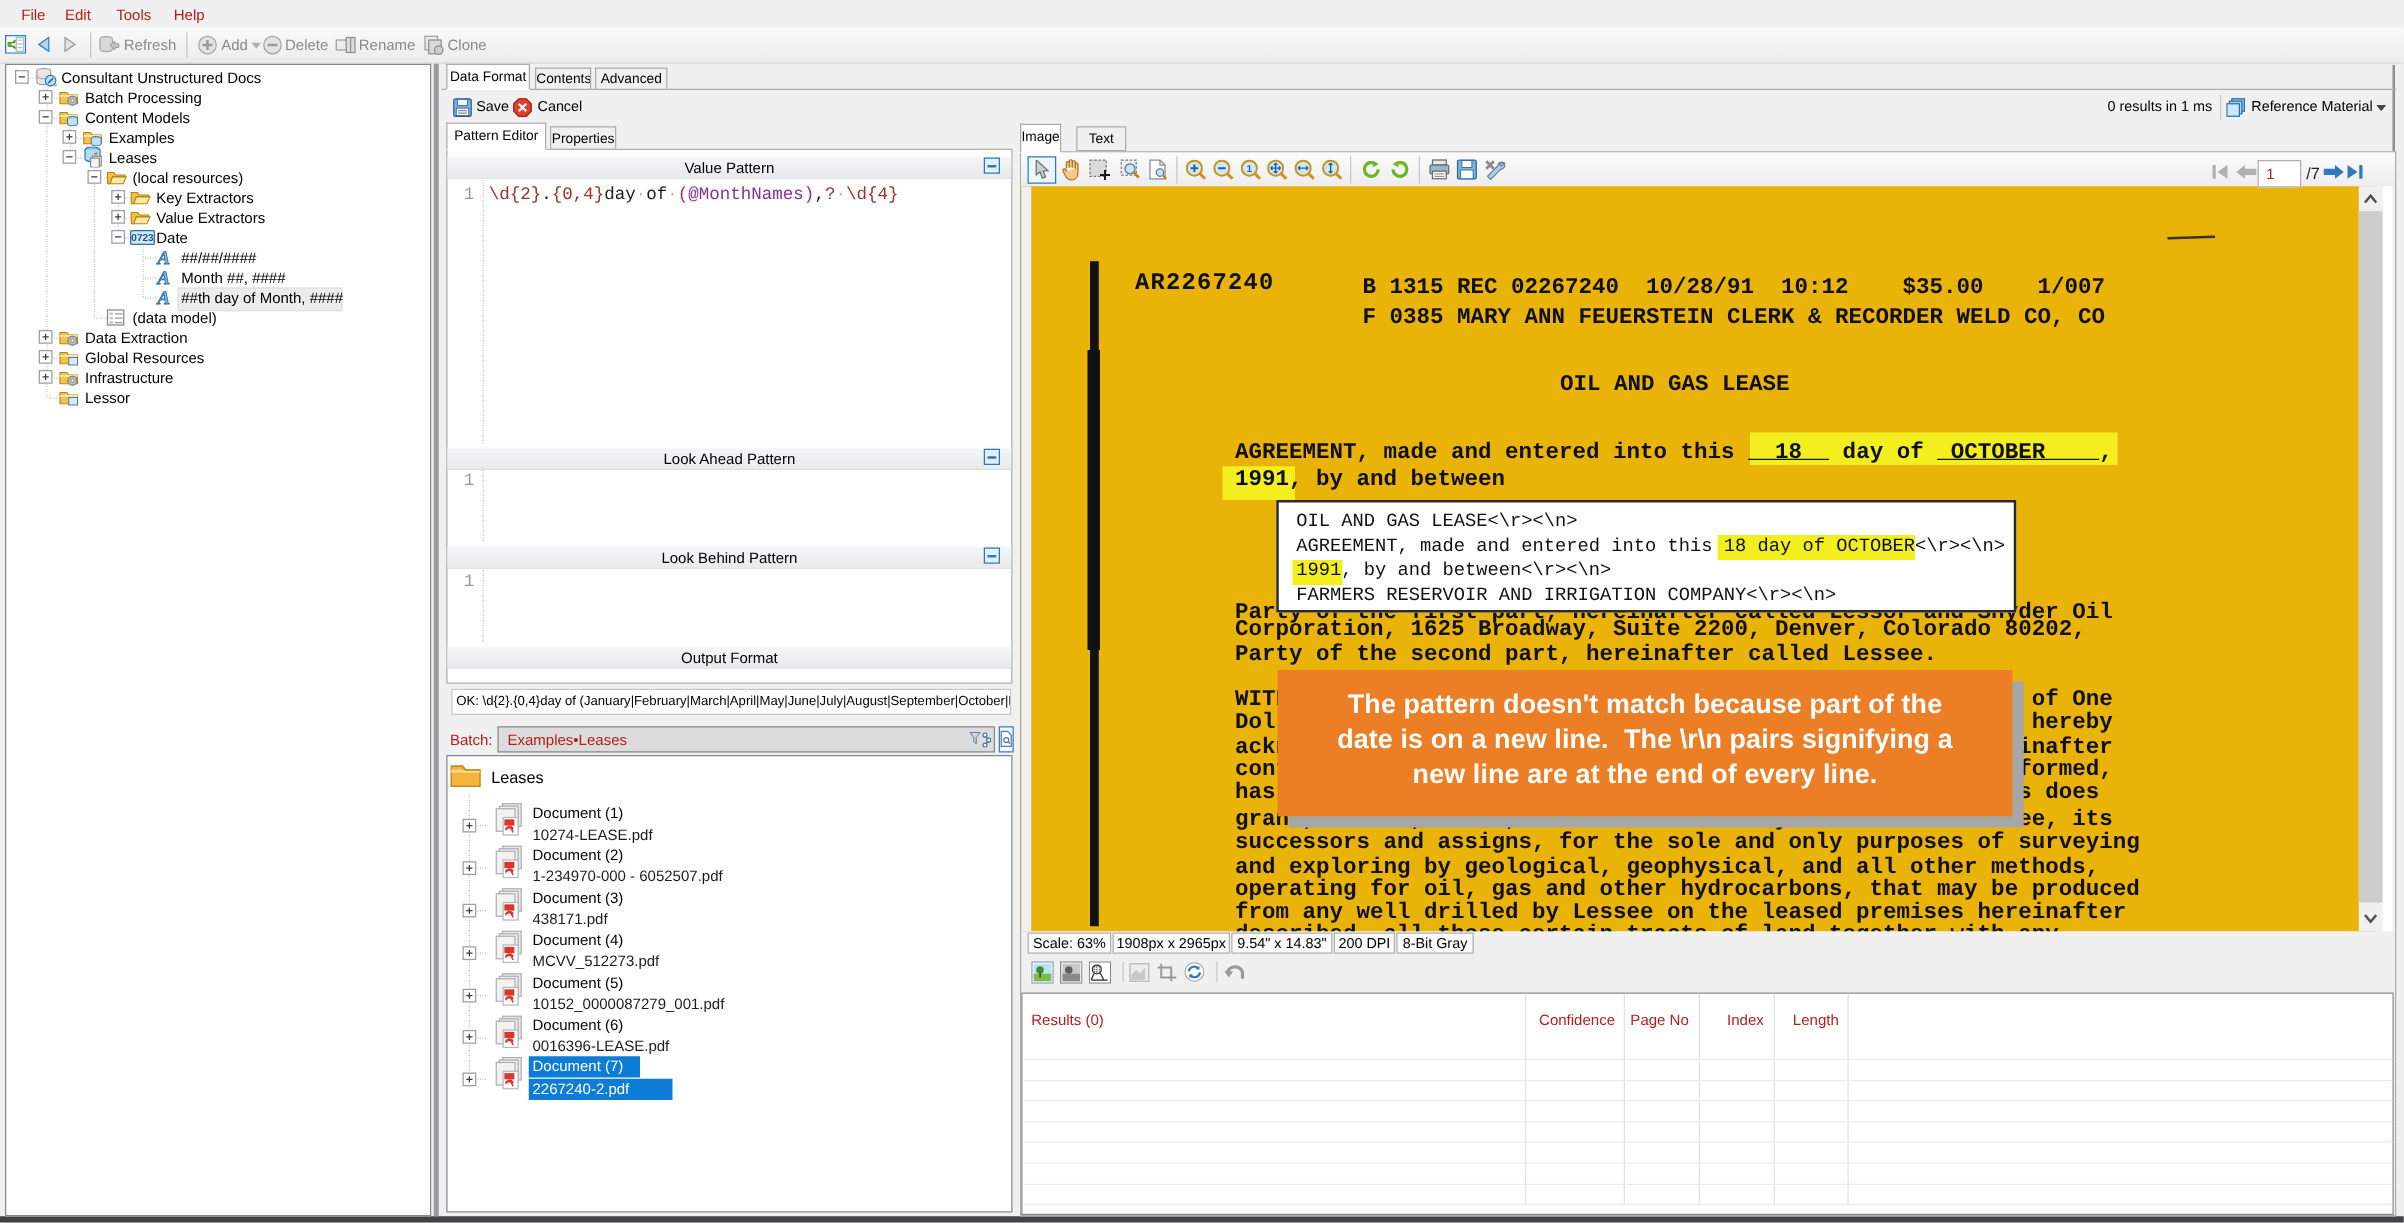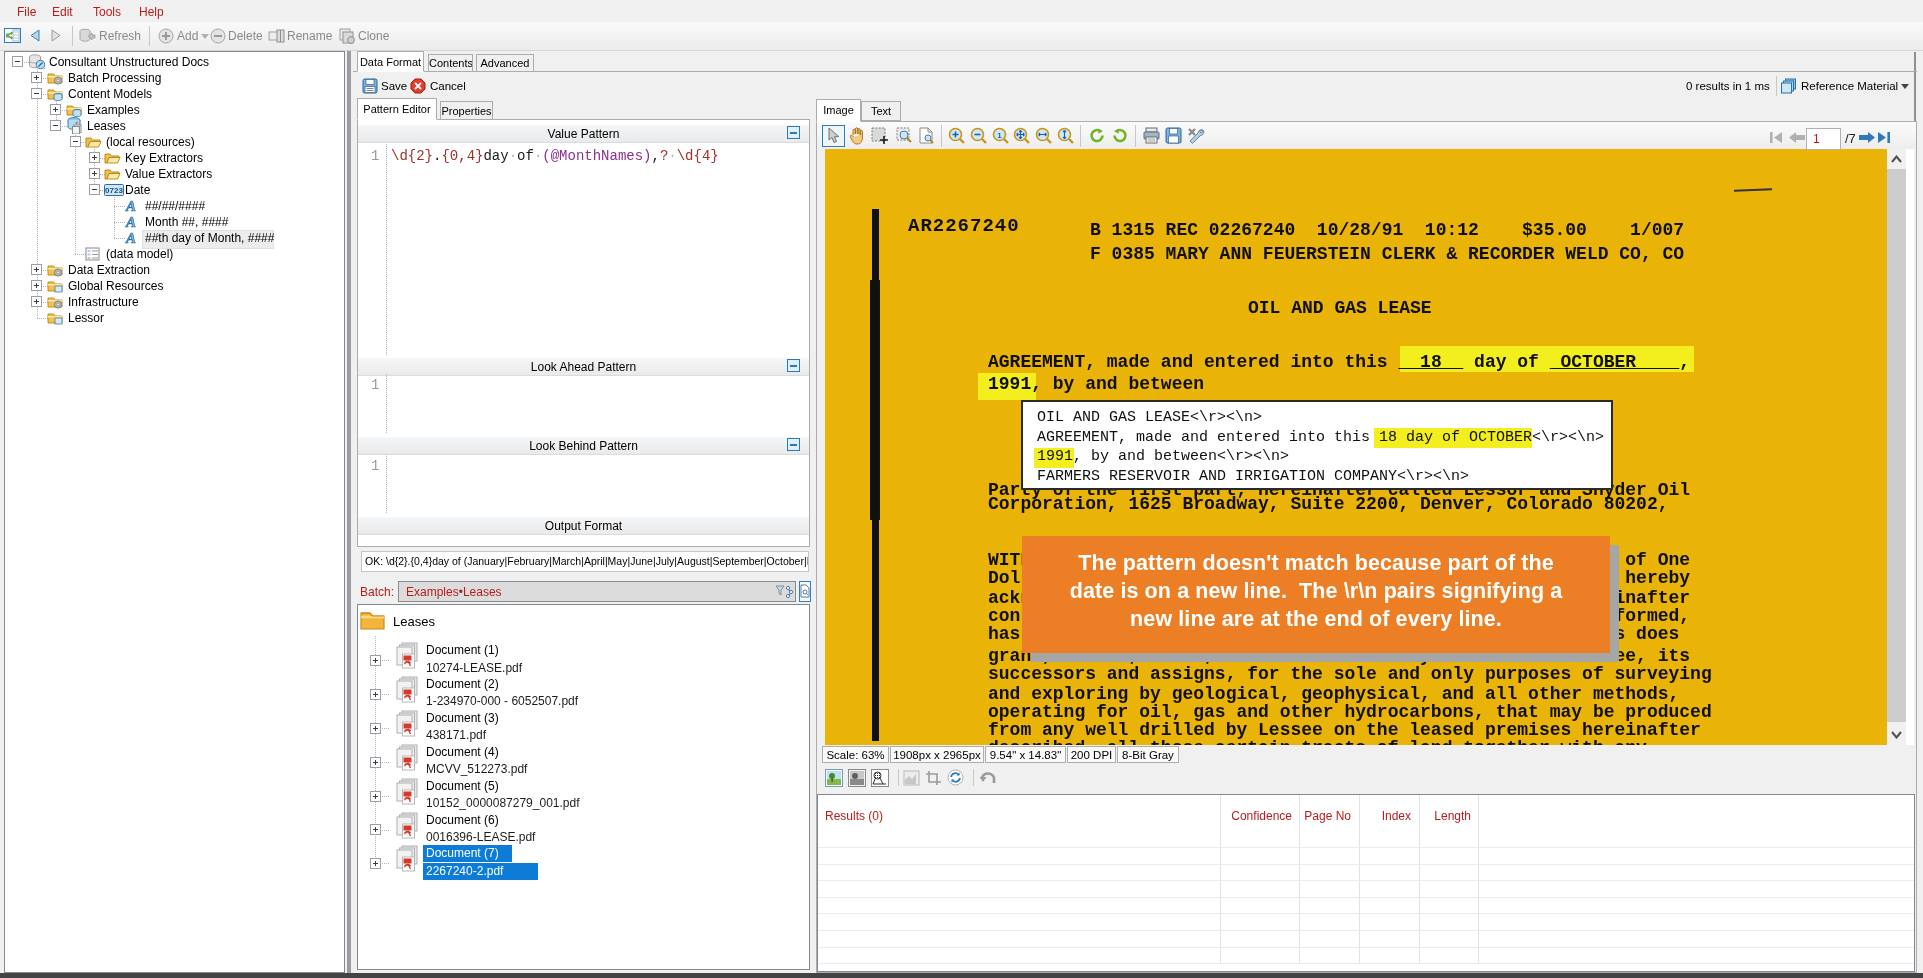--- a/index.html
+++ b/index.html
@@ -382,21 +382,21 @@
 <rect x="3" y="5" width="15" height="18" fill="#f2f2f2" stroke="#b0b0b0"></rect>
 <rect x="8.5" y="12" width="12" height="14" fill="#fff" stroke="#b8b8b8"></rect>
 <rect x="9.5" y="13.5" width="8" height="5" fill="#d8372a"></rect>
 <path d="M10 21 c2 -3 5 -3 7 -0.5 l-1.2 1.8 c-1.5 -2 -3.5 -2 -5 0.5 Z" fill="#d8372a"></path>
 <path d="M14 19 l2.5 5" stroke="#d8372a" stroke-width="1.2"></path>
   </svg>
 <div class="ab" style="left:423px;top:845px;width:89px;height:17px;background:#0c7cd6;"></div>
 <div class="ab" style="left:423px;top:863px;width:115px;height:17px;background:#0c7cd6;"></div>
 <div class="treetxt" style="left:426px;top:845px;color:#fff;">Document (7)</div>
 <div class="treetxt" style="left:426px;top:863px;color:#fff;">2267240-2.pdf</div>
-<div class="tab tabactive" style="left:816px;top:99px;width:45px;height:23px;line-height:21px;z-index:4;">Image</div>
+<div class="tab tabactive" style="left:816px;top:99px;width:33px;height:23px;line-height:21px;z-index:4;">Image</div>
 <div class="tab" style="left:861px;top:101px;width:40px;height:20px;line-height:19px;">Text</div>
 <div class="ab" style="left:816px;top:121px;width:1101px;height:852px;background:#f0f0f0;border:1px solid #acacac;box-sizing:border-box;z-index:1;"></div>
 <div class="ab" style="left:817px;top:122px;width:1099px;height:27px;background:linear-gradient(#fbfbfb,#ededed);z-index:2;"></div>
 <div class="ab" style="left:822px;top:125px;width:23px;height:22px;background:#eef6fd;border:1px solid #2d7cbc;box-sizing:border-box;z-index:3;"></div>
 <svg class="ab" style="left:828px;top:128px;z-index:3;" width="12" height="16" viewBox="0 0 12 16">
 <path d="M1 0 L1 12 L4 9.5 L6 14.5 L8.5 13.5 L6.5 8.8 L10.5 8.5 Z" fill="#cfcfcf" stroke="#6e6e6e"></path>
   </svg>
 <svg class="ab" style="left:849px;top:127px;z-index:3;" width="16" height="18" viewBox="0 0 16 18">
 <path d="M4 8 V3.5 a1.2 1.2 0 0 1 2.4 0 V7 M6.4 7 V2 a1.2 1.2 0 0 1 2.4 0 V7 M8.8 7 V2.8 a1.2 1.2 0 0 1 2.4 0 V8 M11.2 8 V4.5 a1.1 1.1 0 0 1 2.2 0 V11 c0 3.5 -2 6 -5 6 c-2.5 0 -4 -1 -5.2 -3.5 L1.4 9.8 c-.6 -1.2 .8 -2.2 1.8 -1.2 L4.6 10" fill="#f4c981" stroke="#a06a1a" stroke-width="0.9"></path>
   </svg>
@@ -497,20 +497,21 @@
 <div class="doc-line" style="left:91px;top:68px;font-weight:bold;font-size:19px;letter-spacing:1px;">AR2267240</div>
 <div class="doc-line" style="left:273px;top:72px;">B 1315 REC 02267240  10/28/91  10:12    $35.00    1/007</div>
 <div class="doc-line" style="left:273px;top:96px;">F 0385 MARY ANN FEUERSTEIN CLERK &amp; RECORDER WELD CO, CO</div>
 <div class="doc-line" style="left:431px;top:150px;font-weight:bold;">OIL AND GAS LEASE</div>
 <div class="ab" style="left:583px;top:197px;width:294px;height:26px;background:#f3ef1e;"></div>
 <div class="ab" style="left:161px;top:224px;width:58px;height:27px;background:#f3ef1e;"></div>
 <div class="doc-line" style="left:171px;top:204px;"><b>AGREEMENT</b>, made and entered into this <span style="text-decoration:underline;">  18  </span> day of <span style="text-decoration:underline;"> OCTOBER    </span>,</div>
 <div class="doc-line" style="left:171px;top:226px;">1991, by and between</div>
 <div class="doc-line" style="left:171px;top:332px;">Party of the first part, hereinafter called Lessor and Snyder Oil</div>
 <div class="doc-line" style="left:171px;top:346px;">Corporation, 1625 Broadway, Suite 2200, Denver, Colorado 80202,</div>
+<div class="doc-line" style="left:171px;top:366px;">Party of the second part, hereinafter called Lessee.</div>
 <div class="doc-line" style="left:171px;top:402px;">WITNESSETH, That the said Lessor, for and in consideration of One</div>
 <div class="doc-line" style="left:171px;top:420px;">Dollar and other valuable consideration, receipt whereof   hereby</div>
 <div class="doc-line" style="left:171px;top:440px;">acknowledged, and of the covenants and agreements     hereinafter</div>
 <div class="doc-line" style="left:171px;top:458px;">contained on the part of Lessee to be paid, kept and   performed,</div>
 <div class="doc-line" style="left:171px;top:476px;">has granted, demised, leased, and by these presen  presents does</div>
 <div class="doc-line" style="left:171px;top:498px;">grant, demise, lease, and let exclusively to the said Lessee, its</div>
 <div class="doc-line" style="left:171px;top:516px;">successors and assigns, for the sole and only purposes of surveying</div>
 <div class="doc-line" style="left:171px;top:536px;">and exploring by geological, geophysical, and all other methods,</div>
 <div class="doc-line" style="left:171px;top:554px;">operating for oil, gas and other hydrocarbons, that may be produced</div>
 <div class="doc-line" style="left:171px;top:572px;">from any well drilled by Lessee on the leased premises hereinafter</div>

